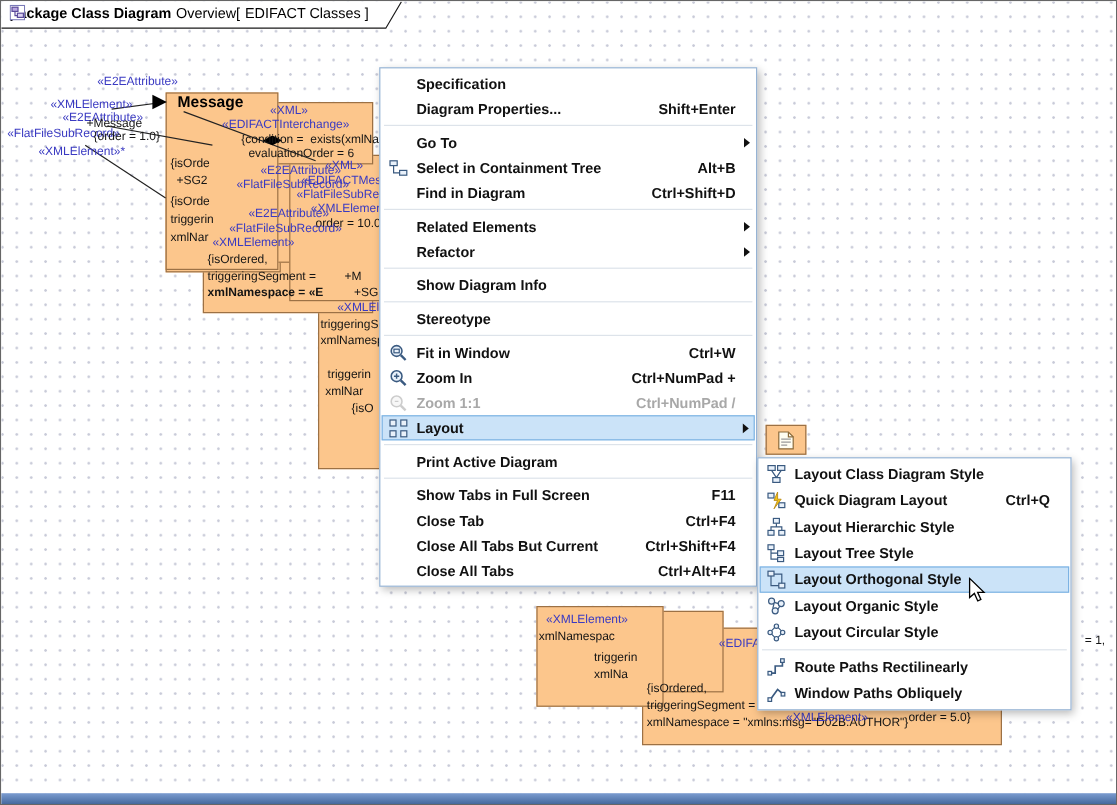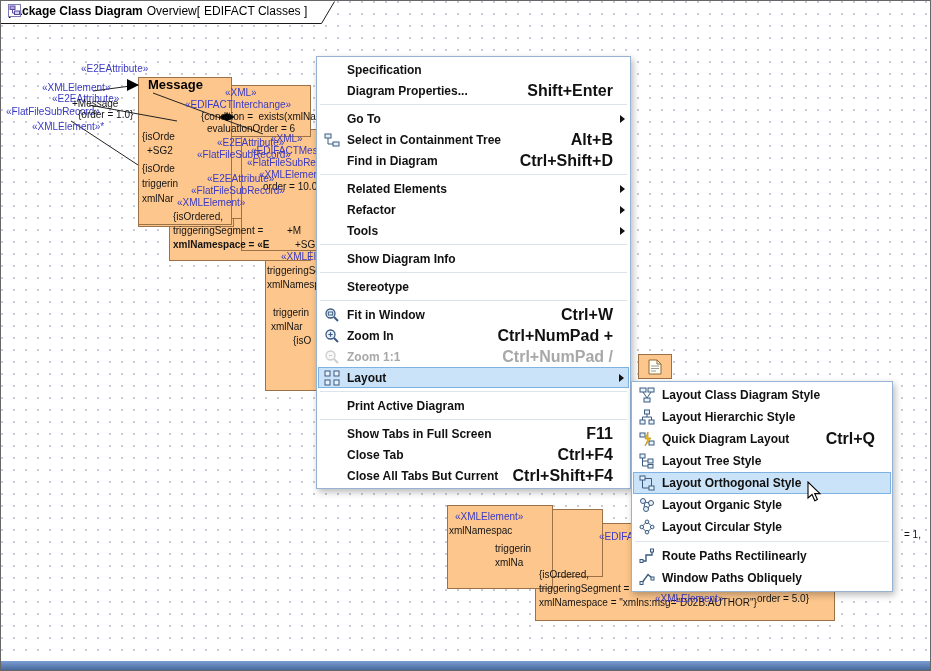--- a/index.html
+++ b/index.html
@@ -26,21 +26,21 @@
                font-size:12px;color:#000;white-space:nowrap;}
   .tab-bold{font-weight:bold;}
   
   .menu{position:absolute;background:#fff;border:1px solid #96b3d4;box-shadow:2px 3px 7px rgba(0,0,0,.28);
         padding:2px 1px;box-sizing:border-box;z-index:10;}
   .mi{display:flex;align-items:center;height:21px;padding:0 4px 0 2px;box-sizing:border-box;}
   .sub .mi{height:22px;}
   .mi .ic{flex:0 0 24px;width:24px;display:flex;align-items:center;justify-content:center;}
   .mi .lb{font-size:12px;font-weight:600;color:#111;margin-left:3px;white-space:nowrap;}
   .mi.strong .lb{font-weight:700;}
-  .mi .sc{margin-left:auto;font-size:16px;font-weight:600;color:#111;white-space:nowrap;padding-left:14px;text-align:right;}
+  .mi .sc{margin-left:auto;font-size:12px;font-weight:600;color:#111;white-space:nowrap;padding-left:14px;text-align:right;}
   .mi .ar{flex:0 0 12px;width:12px;display:flex;justify-content:flex-end;}
   .mi .ar i{width:0;height:0;border-left:5px solid #111;border-top:4px solid transparent;border-bottom:4px solid transparent;}
   .mi.hl{background:#cbe3f8;border:1px solid #7db3e3;padding-left:1px;justify-content:flex-end;}
   .mi.dis .lb,.mi.dis .sc{color:#a8a8a8;}
   .mi.dis .ic{opacity:.5;}
   .msep{height:7px;display:flex;align-items:center;padding:0 2px;}
   .msep::after{content:"";display:block;width:100%;height:1px;background:#dde3ea;}
   .cursor{position:absolute;z-index:30;pointer-events:none;}
 </style>
 </head>
@@ -194,28 +194,20 @@
         </span>
       </div>
       <div class="mi">
         <span class="ic"></span>
         <span class="lb">Refactor</span>
         <span class="sc"></span>
         <span class="ar">
           <i></i>
         </span>
       </div>
-      <div class="mi">
-        <span class="ic"></span>
-        <span class="lb">Tools</span>
-        <span class="sc"></span>
-        <span class="ar">
-          <i></i>
-        </span>
-      </div>
       <div class="msep"></div>
       <div class="mi">
         <span class="ic"></span>
         <span class="lb">Show Diagram Info</span>
         <span class="sc"></span>
         <span class="ar"></span>
       </div>
       <div class="msep"></div>
       <div class="mi">
         <span class="ic"></span>
@@ -294,58 +286,64 @@
         <span class="lb">Close Tab</span>
         <span class="sc">Ctrl+F4</span>
         <span class="ar"></span>
       </div>
       <div class="mi">
         <span class="ic"></span>
         <span class="lb">Close All Tabs But Current</span>
         <span class="sc">Ctrl+Shift+F4</span>
         <span class="ar"></span>
       </div>
+      <div class="mi">
+        <span class="ic"></span>
+        <span class="lb">Close All Tabs</span>
+        <span class="sc">Ctrl+Alt+F4</span>
+        <span class="ar"></span>
+      </div>
     </div>
   <div class="menu sub" id="sub-menu" style="left: 630px; top: 380px; width: 262px;">
       <div class="mi">
         <span class="ic">
           <svg width="16" height="16" viewBox="0 0 16 16">
             <rect x="1" y="1" width="6" height="4" fill="#e9f1fa" stroke="#3a5a80"></rect>
             <rect x="9" y="1" width="6" height="4" fill="#e9f1fa" stroke="#3a5a80"></rect>
             <rect x="5" y="11" width="6" height="4" fill="#e9f1fa" stroke="#3a5a80"></rect>
             <path d="M4 5 L8 11 M12 5 L8 11" fill="none" stroke="#3a5a80"></path>
           </svg>
         </span>
         <span class="lb">Layout Class Diagram Style</span>
         <span class="sc"></span>
         <span class="ar"></span>
       </div>
       <div class="mi">
         <span class="ic">
           <svg width="16" height="16" viewBox="0 0 16 16">
+            <rect x="1" y="2" width="5" height="4" fill="#e9f1fa" stroke="#3a5a80"></rect>
+            <rect x="10" y="10" width="5" height="4" fill="#e9f1fa" stroke="#3a5a80"></rect>
+            <path d="M9 1 L6 8 H9 L6 15 L12 7 H9 Z" fill="#f5c518" stroke="#b8860b" stroke-width="0.7"></path>
+          </svg>
+        </span>
+        <span class="lb">Quick Diagram Layout</span>
+        <span class="sc">Ctrl+Q</span>
+        <span class="ar"></span>
+      </div>
+      <div class="mi">
+        <span class="ic">
+          <svg width="16" height="16" viewBox="0 0 16 16">
             <rect x="5.5" y="1" width="5" height="4" fill="#e9f1fa" stroke="#3a5a80"></rect>
             <rect x="1" y="11" width="5" height="4" fill="#e9f1fa" stroke="#3a5a80"></rect>
             <rect x="10" y="11" width="5" height="4" fill="#e9f1fa" stroke="#3a5a80"></rect>
             <path d="M8 5 V8 M8 8 H3.5 V11 M8 8 H12.5 V11" fill="none" stroke="#3a5a80"></path>
           </svg>
         </span>
         <span class="lb">Layout Hierarchic Style</span>
         <span class="sc"></span>
-        <span class="ar"></span>
-      </div>
-      <div class="mi">
-        <span class="ic">
-          <svg width="16" height="16" viewBox="0 0 16 16">
-            <rect x="1" y="2" width="5" height="4" fill="#e9f1fa" stroke="#3a5a80"></rect>
-            <rect x="10" y="10" width="5" height="4" fill="#e9f1fa" stroke="#3a5a80"></rect>
-            <path d="M9 1 L6 8 H9 L6 15 L12 7 H9 Z" fill="#f5c518" stroke="#b8860b" stroke-width="0.7"></path>
-          </svg>
-        </span>
-        <span class="lb">Quick Diagram Layout</span>
-        <span class="sc">Ctrl+Q</span>
         <span class="ar"></span>
       </div>
       <div class="mi">
         <span class="ic">
           <svg width="16" height="16" viewBox="0 0 16 16">
             <rect x="1" y="1" width="5" height="4" fill="#e9f1fa" stroke="#3a5a80"></rect>
             <rect x="9" y="6" width="5" height="4" fill="#e9f1fa" stroke="#3a5a80"></rect>
             <rect x="9" y="11.5" width="5" height="3.5" fill="#e9f1fa" stroke="#3a5a80"></rect>
             <path d="M3.5 5 V8 H9 M3.5 8 V13 H9" fill="none" stroke="#3a5a80"></path>
           </svg>

